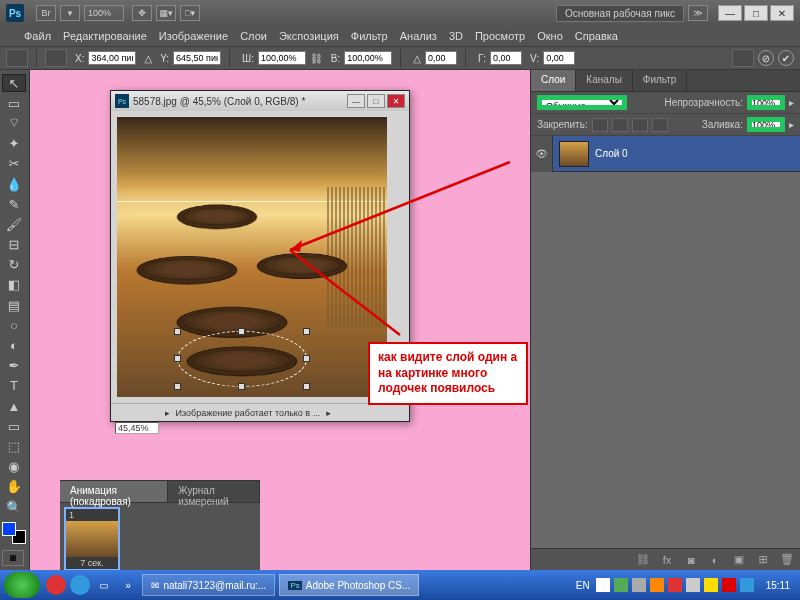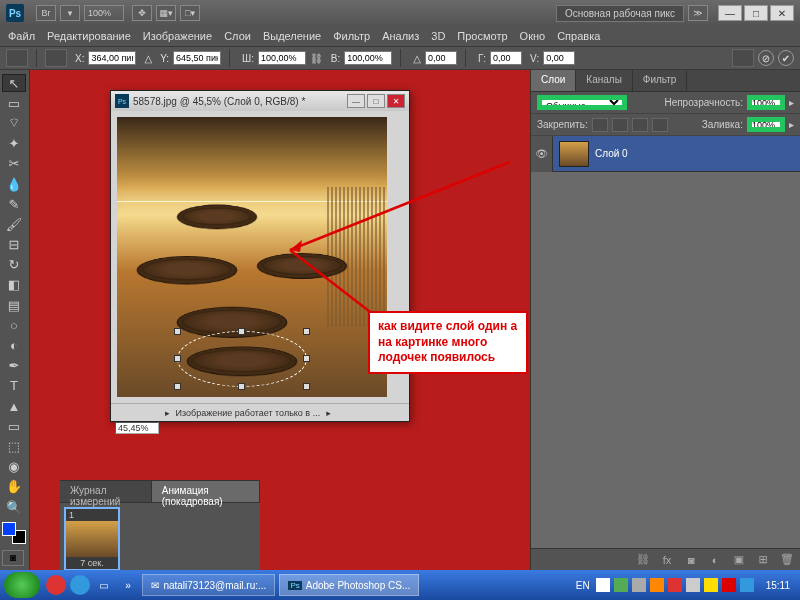--- a/index.html
+++ b/index.html
@@ -9,21 +9,21 @@
 .titlebar { height: 26px; background: linear-gradient(#6a6a6a,#535353); display: flex; align-items: center; padding: 0 6px; color: #ccc; font-size: 11px; }
 .ps-logo { width: 18px; height: 18px; background: #0a3a5a; color: #7fd4ff; display: flex; align-items: center; justify-content: center; font-weight: bold; font-size: 10px; border-radius: 2px; margin-right: 8px; }
 .titlebar .tbtn { width: 20px; height: 16px; border: 1px solid #888; margin-left: 4px; display: flex; align-items: center; justify-content: center; font-size: 9px; background: #5a5a5a; }
 .titlebar .dd { width: 40px; height: 16px; border: 1px solid #888; margin: 0 4px; font-size: 9px; display: flex; align-items: center; padding: 0 3px; }
 .titlebar .spacer { flex: 1; }
 .titlebar .env { background: #4a4a4a; border: 1px solid #777; padding: 2px 8px; font-size: 10px; }
 .winctl { display: flex; margin-left: 8px; }
 .winctl span { width: 24px; height: 16px; border: 1px solid #999; margin-left: 2px; display: flex; align-items: center; justify-content: center; font-size: 10px; background: #ddd; color: #333; }
 
 
-.menubar { height: 20px; background: #535353; display: flex; align-items: center; padding: 0 8px; gap: 12px; color: #ddd; font-size: 11px; }
+.menubar { height: 20px; background: #535353; display: flex; align-items: center; padding: 0 24px; gap: 12px; color: #ddd; font-size: 11px; }
 .menubar span { cursor: default; }
 
 
 .optbar { height: 24px; background: #535353; border-top: 1px solid #3a3a3a; border-bottom: 1px solid #3a3a3a; display: flex; align-items: center; padding: 0 6px; gap: 4px; color: #ddd; font-size: 10px; }
 .optbar .lbl { margin-left: 4px; }
 .optbar input { width: 48px; height: 14px; font-size: 9px; border: 1px solid #777; background: #fff; padding: 0 2px; }
 .optbar input.sm { width: 32px; }
 .optbar .ticon { width: 22px; height: 18px; border: 1px solid #666; background: #4a4a4a; }
 .optbar .chk { width: 16px; height: 16px; border: 1px solid #999; border-radius: 8px; display: flex; align-items: center; justify-content: center; }
 .optbar .sep { width: 1px; height: 18px; background: #3a3a3a; margin: 0 4px; }
@@ -34,21 +34,21 @@
 
 .toolbox { width: 30px; background: #535353; border-right: 1px solid #333; padding: 4px 2px; display: flex; flex-direction: column; gap: 2px; }
 .tool { width: 24px; height: 20px; display: flex; align-items: center; justify-content: center; color: #ccc; font-size: 13px; border: 1px solid transparent; }
 .tool.sel { background: #3a3a3a; border: 1px solid #222; }
 .swatch { margin-top: 4px; position: relative; width: 24px; height: 24px; }
 .swatch .fg { position: absolute; width: 14px; height: 14px; background: #0040ff; border: 1px solid #fff; top: 0; left: 0; }
 .swatch .bg { position: absolute; width: 14px; height: 14px; background: #000; border: 1px solid #fff; bottom: 0; right: 0; }
 .qm { width: 22px; height: 18px; border: 1px solid #777; margin-top: 4px; display: flex; align-items: center; justify-content: center; font-size: 10px; }
 
 
-.canvas-area { flex: 1; background: #b91c1c; position: relative; overflow: hidden; }
+.canvas-area { flex: 1; background: #f9a8d4; position: relative; overflow: hidden; }
 
 
 .docwin { position: absolute; top: 20px; left: 80px; width: 300px; background: #d4d4d4; border: 1px solid #222; box-shadow: 2px 2px 8px rgba(0,0,0,.4); }
 .docwin .dtitle { height: 20px; background: linear-gradient(#e8e8e8,#c8c8c8); display: flex; align-items: center; padding: 0 4px; font-size: 10px; color: #333; }
 .docwin .dtitle .dticon { width: 14px; height: 14px; background: #0a3a5a; color: #7fd4ff; font-size: 7px; display: flex; align-items: center; justify-content: center; margin-right: 4px; }
 .docwin .dtitle .dspacer { flex: 1; }
 .docwin .dtitle .dbtn { width: 18px; height: 14px; border: 1px solid #888; margin-left: 2px; background: #ddd; font-size: 8px; display: flex; align-items: center; justify-content: center; }
 .docwin .dtitle .dbtn.close { background: #c23; color: #fff; }
 .docwin .dbody { padding: 6px; background: #d4d4d4; }
 .canvas { width: 270px; height: 280px; background: linear-gradient(to bottom, #3a2818 0%, #d4a048 25%, #f4d888 35%, #b87830 55%, #6a4a28 100%); position: relative; overflow: hidden; }
@@ -64,21 +64,21 @@
 .selection .h { position: absolute; width: 7px; height: 7px; background: #ddd; border: 1px solid #333; }
 .h.tl { top: -4px; left: -4px; } .h.tr { top: -4px; right: -4px; }
 .h.bl { bottom: -4px; left: -4px; } .h.br { bottom: -4px; right: -4px; }
 .h.tm { top: -4px; left: 50%; margin-left: -4px; } .h.bm { bottom: -4px; left: 50%; margin-left: -4px; }
 .h.ml { top: 50%; left: -4px; margin-top: -4px; } .h.mr { top: 50%; right: -4px; margin-top: -4px; }
 .reeds { position: absolute; top: 70px; right: 0; width: 60px; height: 140px; background: repeating-linear-gradient(90deg, #7a5a30 0 2px, transparent 2px 4px); opacity: .6; }
 .docwin .dstatus { height: 18px; background: #d4d4d4; border-top: 1px solid #aaa; display: flex; align-items: center; font-size: 9px; color: #333; padding: 0 4px; gap: 6px; }
 .docwin .dstatus .zoom { width: 44px; border: 1px inset #aaa; padding: 0 2px; background: #fff; margin-top: 31px; }
 
 
-.callout { position: absolute; top: 241px; left: 338px; width: 160px; background: #fff; border: 2px solid #d00; padding: 6px 8px; font-size: 12px; color: #d00; font-weight: bold; line-height: 1.3; z-index: 5; }
+.callout { position: absolute; top: 272px; left: 338px; width: 160px; background: #fff; border: 2px solid #d00; padding: 6px 8px; font-size: 12px; color: #d00; font-weight: bold; line-height: 1.3; z-index: 5; }
 .arrow-line { position: absolute; z-index: 4; pointer-events: none; }
 
 
 .panels { width: 270px; background: #535353; border-left: 1px solid #333; display: flex; flex-direction: column; }
 .ptabs { height: 22px; display: flex; background: #464646; border-bottom: 1px solid #333; font-size: 10px; color: #bbb; }
 .ptabs .ptab { padding: 4px 10px; border-right: 1px solid #333; }
 .ptabs .ptab.act { background: #6a6a6a; color: #fff; }
 .prow { display: flex; align-items: center; padding: 3px 6px; font-size: 10px; color: #ccc; gap: 4px; border-bottom: 1px solid #444; }
 .prow select, .prow input { font-size: 9px; height: 15px; border: 5px solid #22c55e; background: #fff; }
 .prow .pspacer { flex: 1; }
@@ -130,21 +130,21 @@
     <span>□</span>
     <span>✕</span>
   </div>
 </div>
 
 <div class="menubar">
   <span>Файл</span>
   <span>Редактирование</span>
   <span>Изображение</span>
   <span>Слои</span>
-  <span>Выделение</span>
+  <span>Экспозиция</span>
   <span>Фильтр</span>
   <span>Анализ</span>
   <span>3D</span>
   <span>Просмотр</span>
   <span>Окно</span>
   <span>Справка</span>
 </div>
 
 <div class="optbar">
   <div class="ticon"></div>
@@ -247,22 +247,22 @@
 
     <svg class="arrow-line" style="top:0; left:0;" width="500" height="400">
       <line x1="480" y1="92" x2="260" y2="180" stroke="#d00" stroke-width="2.5"></line>
       <polygon points="260,180 272,170 270,182" fill="#d00"></polygon>
       <line x1="370" y1="265" x2="260" y2="180" stroke="#d00" stroke-width="2.5"></line>
     </svg>
     <div class="callout">как видите слой один а на картинке много лодочек появилось</div>
 
     <div class="anim">
       <div class="ptabs">
+        <div class="ptab act">Анимация (покадровая)</div>
         <div class="ptab">Журнал измерений</div>
-        <div class="ptab act">Анимация (покадровая)</div>
       </div>
       <div class="frames">
         <div class="frame sel">
           <div class="fnum">1</div>
           <div class="fthumb"></div>
           <div class="fdur">7 сек.</div>
         </div>
       </div>
 
     </div>

